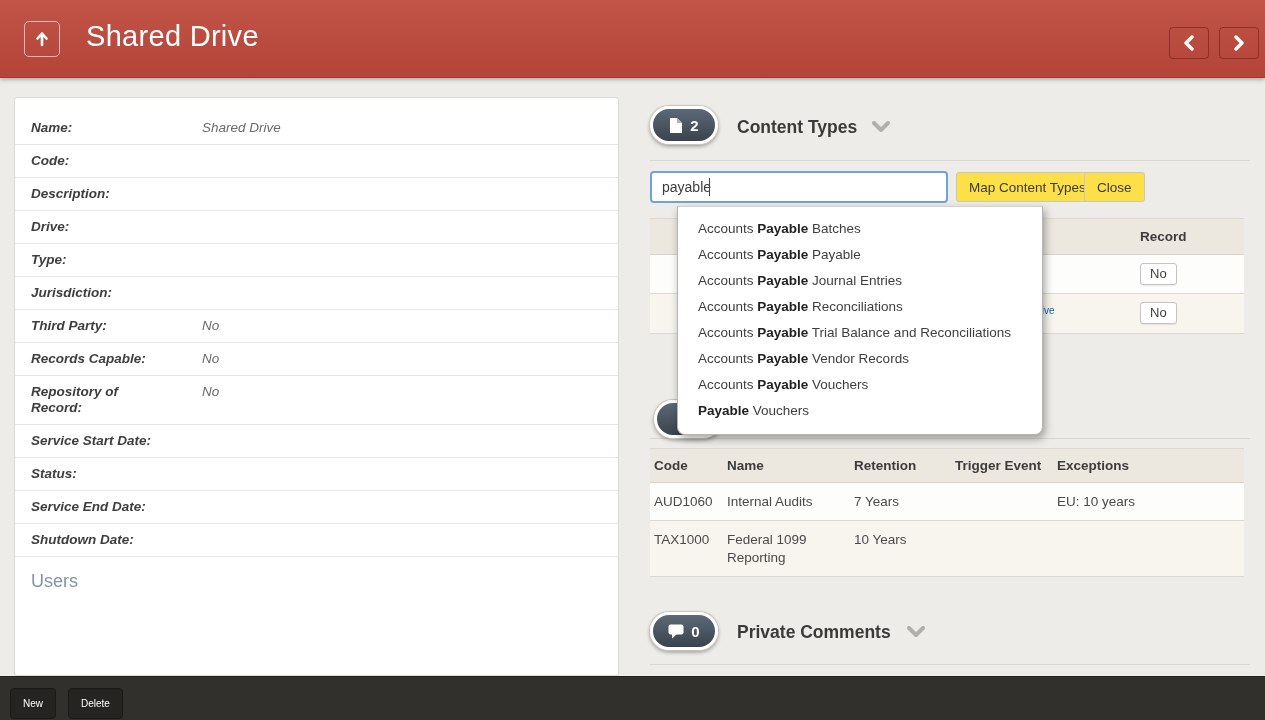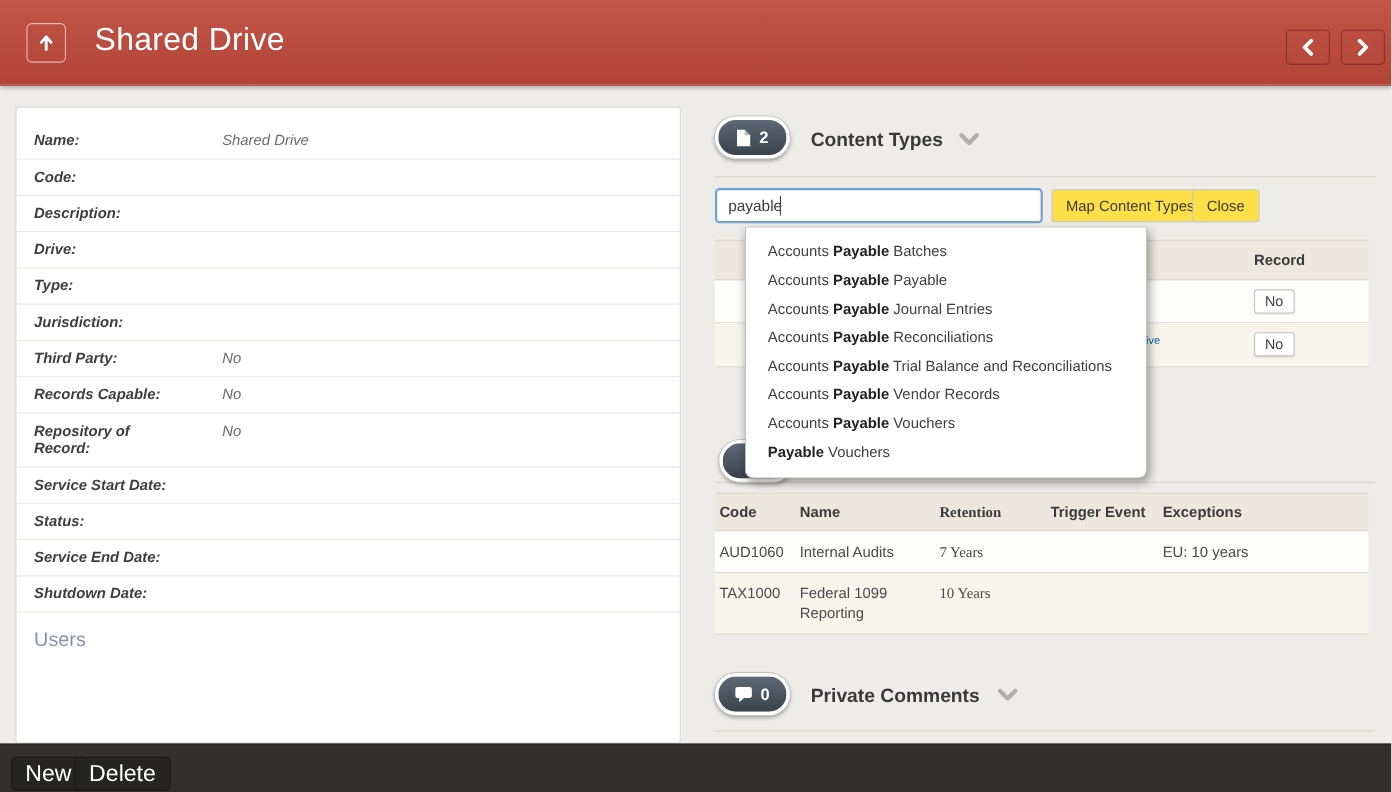--- a/index.html
+++ b/index.html
@@ -74,31 +74,31 @@
   
   .ret-table { position:absolute; left:650px; top:448px; width:594px; }
   .ret-head { display:flex; height:35px; align-items:center; background:#ece8e0;
     border-top:1px solid #ddd9d2; border-bottom:1px solid #d6d2ca; }
   .ret-head span { font-size:13.5px; font-weight:bold; color:#3c3c3c; }
   .ret-row { display:flex; border-bottom:1px solid #ddd9d2; padding:10px 0 9px; }
   .ret-row.r1 { background:#fdfdfb; }
   .ret-row.r2 { background:#f8f5ef; }
   .c-code { width:77px; padding-left:4px; }
   .c-name { width:127px; padding-right:14px; }
-  .c-ret  { width:101px;font-family:Liberation Serif, serif; }
+  .c-ret  { width:101px; }
   .c-trig { width:102px; }
   .c-exc  { flex:1; }
   .ret-row span, .ret-row a { font-size:13.5px; line-height:18px; color:#4a4a4a; }
   .code-link { color:#a8443e; text-decoration:none; cursor:pointer; }
 
   
   .footer { position:absolute; left:0; top:676px; width:1265px; height:44px;
     background:#32302d; border-top:1px solid #23211f; }
   .fbtn { position:absolute; top:11px; height:31px; background:#262422; border:1px solid #1b1a18;
-    border-radius:4px; color:#fff; font-size:21px; padding:0 12px; font-family:"Liberation Sans",sans-serif; cursor:pointer; }
+    border-radius:4px; color:#fff; font-size:10px; padding:0 12px; font-family:"Liberation Sans",sans-serif; cursor:pointer; }
   .fbtn.new { left:10px; } .fbtn.del { left:68px; }
 </style>
 </head>
 <body>
 
 <div class="app">
 
   <header class="topbar">
     <button class="up-btn">
       <svg width="18" height="18" viewBox="0 0 18 18">

